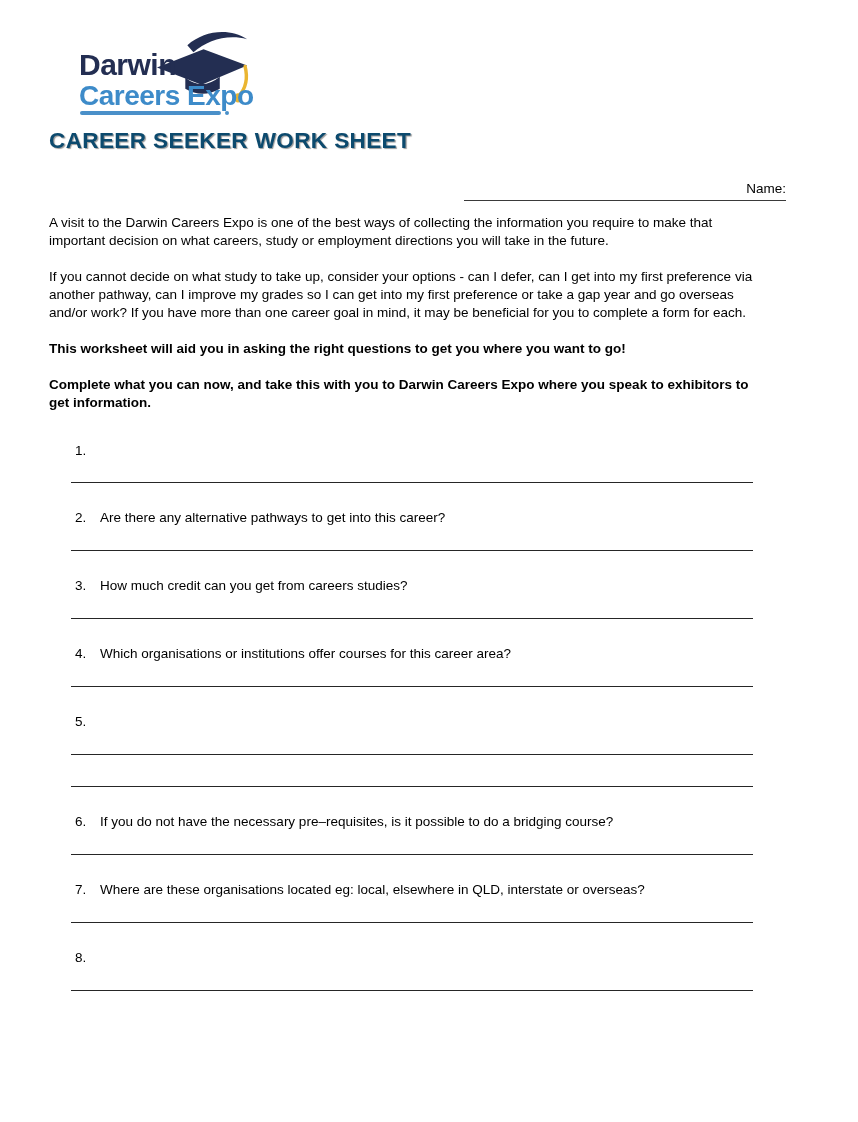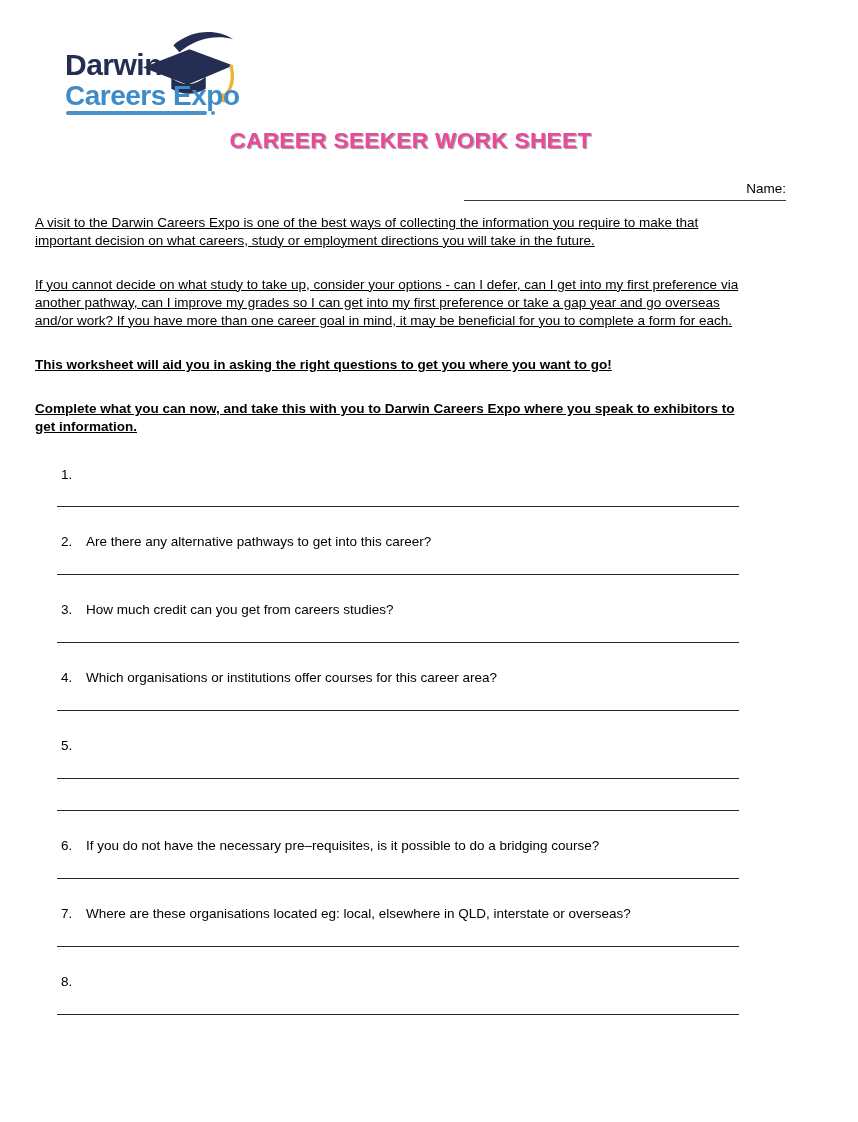--- a/index.html
+++ b/index.html
@@ -1,21 +1,21 @@
 <!DOCTYPE html>
 <html><head>
 <meta charset="utf-8">
 <style>
   html, body { margin: 0; padding: 0; background: #ffffff; }
   .page {
     position: relative;
     width: 858px;
     height: 1122px;
     box-sizing: border-box;
-    padding: 38px 72px 0 35px;
+    padding: 38px 72px 0 49px;
     background: #ffffff;
     font-family: "Liberation Sans", sans-serif;
     font-size: 13.5px;
     line-height: 1.33;
     color: #000000;
     overflow: hidden;
   }
 
   
   .logo { position: relative; height: 82px; margin-left: 30px; margin-bottom: 0px; width: 230px; }
@@ -29,35 +29,34 @@
     font-size: 28px; font-weight: bold; letter-spacing: -0.5px;
     color: #3d8bc9; line-height: 1;
   }
   .logo-underline { position: absolute; top: 73px; left: 1px; width: 141px; height: 4px; background: #4a90c9; border-radius: 2px; }
   .logo-dot { position: absolute; top: 73px; left: 146px; width: 4px; height: 4px; background: #4a90c9; border-radius: 50%; }
   .logo-cap { position: absolute; left: 68px; top: -10px; width: 105px; height: 76px; }
 
   
   .title {
     margin: 6px 0 24px 0;
-    text-align: center;
     font-size: 22.5px;
     font-weight: bold;
     letter-spacing: 0.4px;
-    color: #ec4899;
+    color: #0c4a6e;
     text-shadow: 1.2px 1.2px 1px rgba(0,0,0,0.4);
   }
 
   
   .name-row { display: flex; align-items: flex-end; margin: 0 0 15px 0; flex-direction: column; }
   .name-row .label { flex: none; }
   .fill-line { border-bottom: 1.5px solid #3a3a3a; position: relative; top: 2px; }
   .name-line { width: 322px; margin-left: 16px; }
 
-  p { margin: 8px 0 14px 0; width: 710px; text-decoration: underline; }
+  p { margin: 0 0 14px 0; width: 710px; }
   p.bold { font-weight: bold; }
   .gap { height: 4px; }
 
   .career-row { display: flex; align-items: flex-end; margin: 22px 0 26px 67px; }
   .career-label { font-size: 18px; font-weight: bold; line-height: 1.2; flex: none; }
   .career-line { width: 444px; margin-left: 14px; border-bottom: 2px solid #333; top: -2px; }
 
   
   .questions { margin-left: 22px; margin-top: 30px; }
   .q-row { display: flex; margin-bottom: 23px; }

